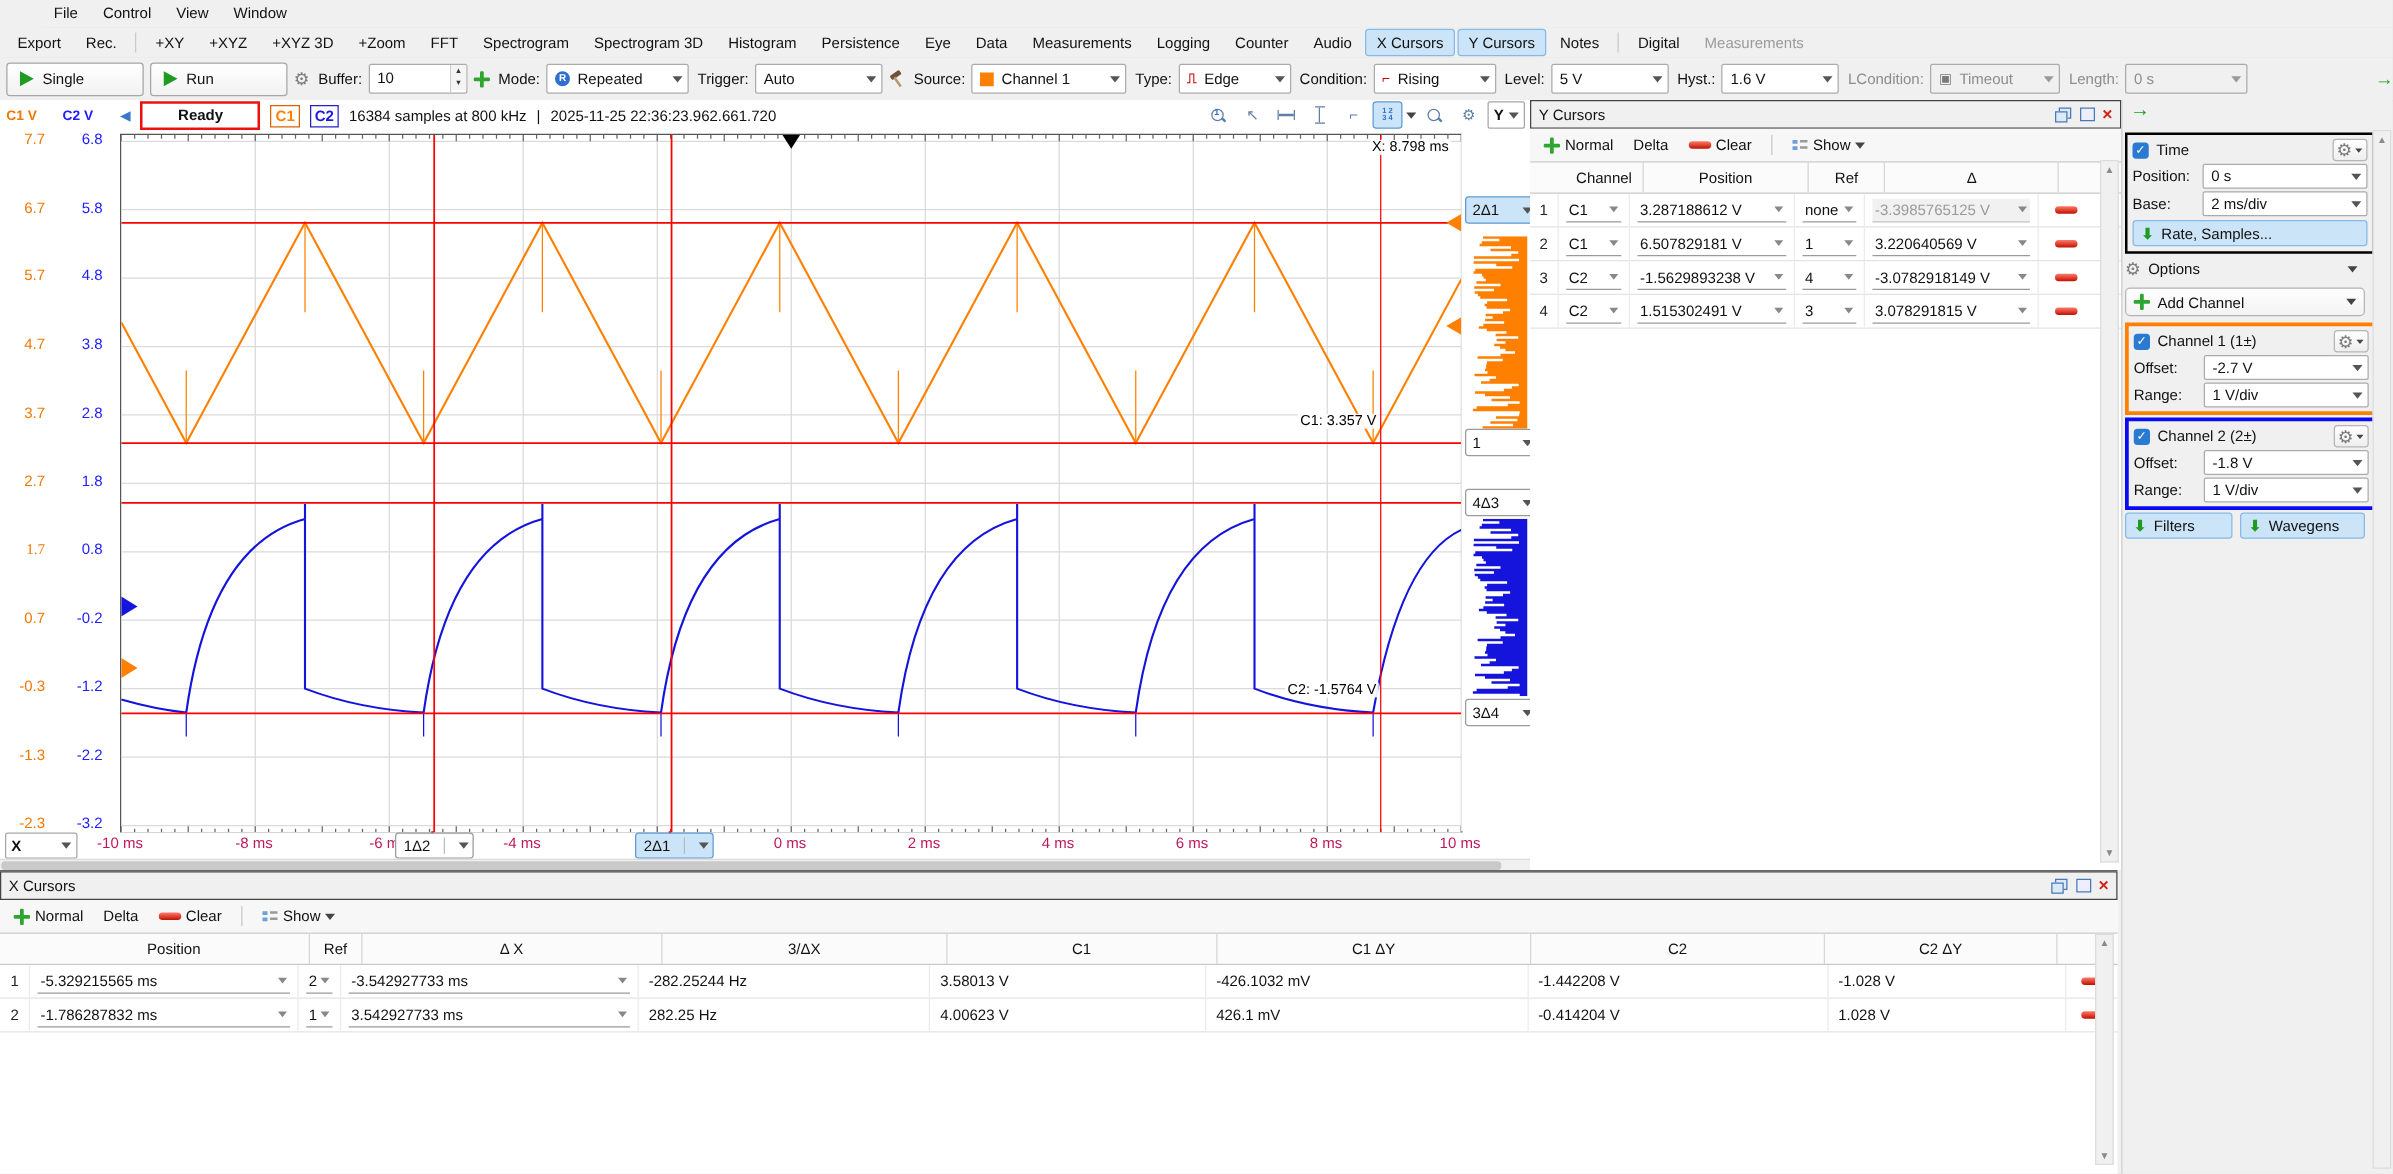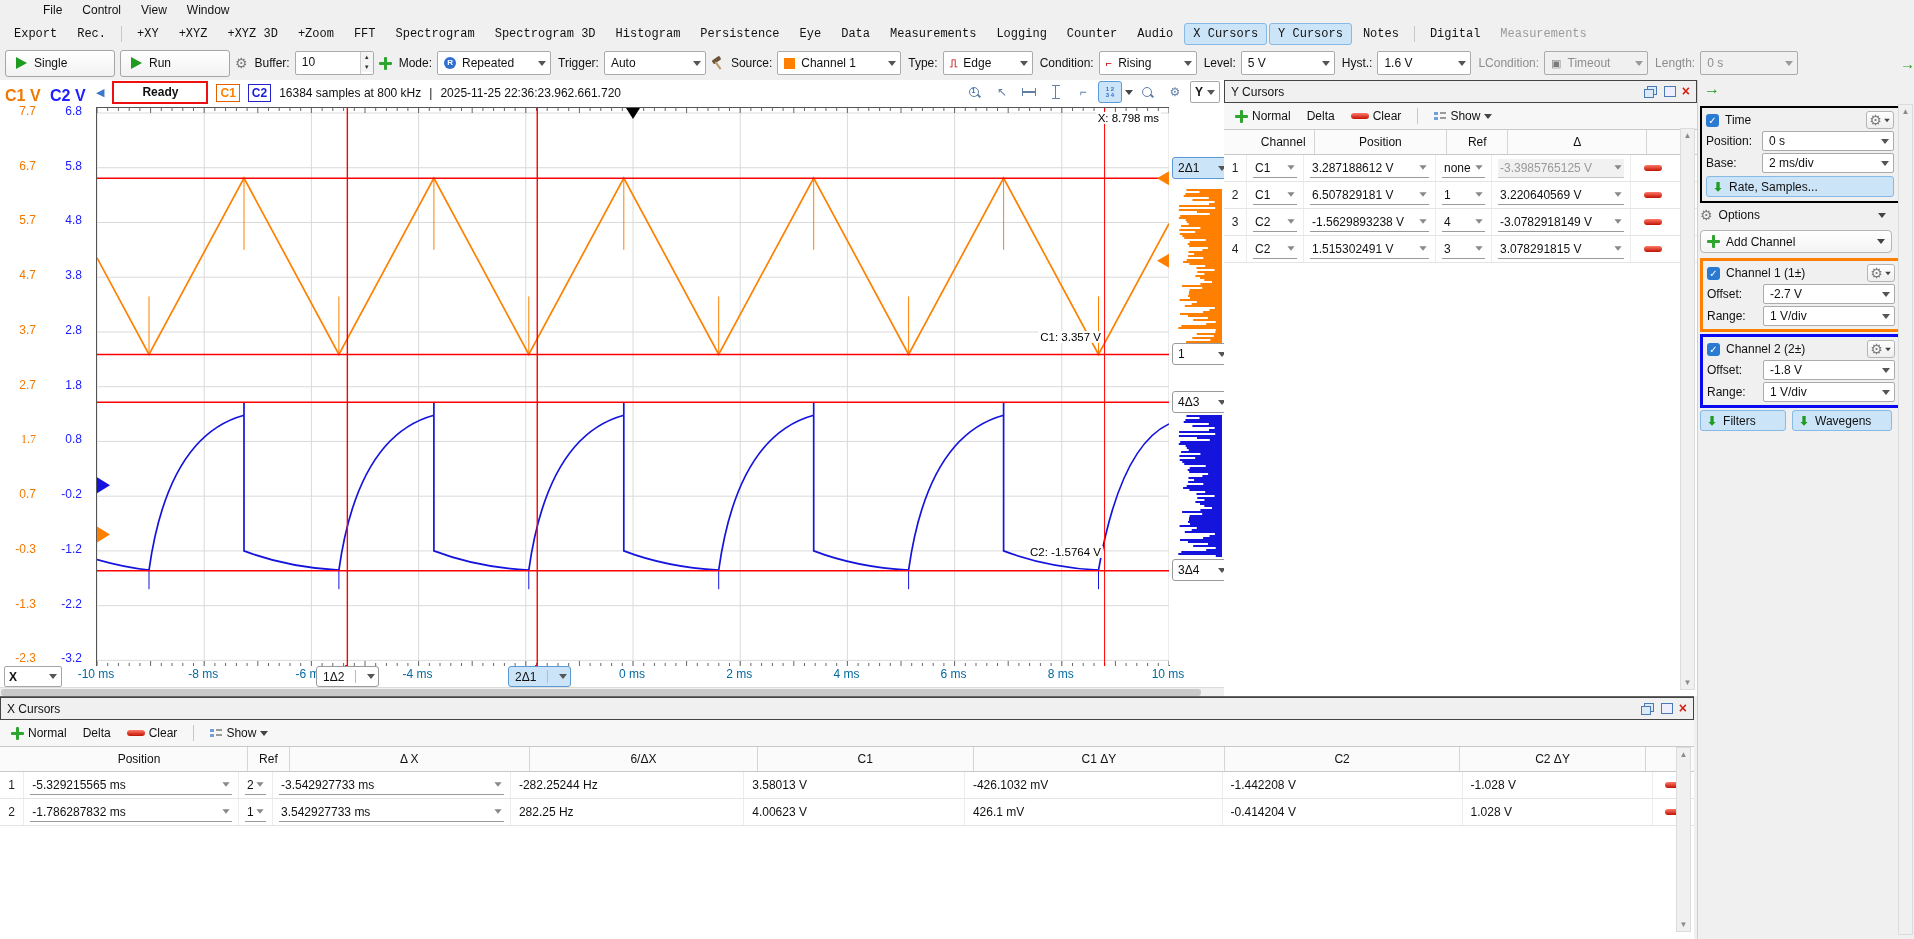--- a/index.html
+++ b/index.html
@@ -3,21 +3,21 @@
 <meta charset="utf-8">
 <style>
   html,body{margin:0;padding:0;}
   body{font-family:"Liberation Sans",sans-serif;font-size:12px;color:#111;background:#d8d8d8;}
   #app{position:relative;width:1914px;height:939px;background:#f0f0f0;overflow:hidden;}
   
   #menubar{position:absolute;left:0;top:0;width:1914px;height:22px;background:#f0f0f0;border-bottom:1px solid #e2e2e2;display:flex;align-items:flex-start;margin-left:33px;}
   .menu-item{padding:3px 10px;cursor:default;}
   #app-red-icon{position:absolute;right:4px;top:2px;width:17px;height:15px;background:#d22a1e;border-radius:3px;color:#fff;font-size:10px;font-weight:bold;text-align:center;line-height:15px;}
   #viewbar{position:absolute;left:0;top:22px;width:1914px;height:24px;background:#f0f0f0;border-bottom:1px solid #dcdcdc;display:flex;align-items:center;padding-left:4px;}
-  .view-item{padding:3px 8px;margin:0 1px;border:1px solid transparent;border-radius:3px;white-space:nowrap;font-family:Liberation Mono, monospace;}
+  .view-item{padding:3px 8px;margin:0 1px;border:1px solid transparent;border-radius:3px;white-space:nowrap;}
   .view-item.active{background:#cce4f7;border-color:#86b9e6;}
   .view-item.disabled{color:#9b9b9b;}
   .vsep{width:1px;height:16px;background:#c8c8c8;margin:0 5px;}
   
   #toolbar{position:absolute;left:0;top:46px;width:1914px;height:34px;background:#f0f0f0;border-bottom:1px solid #cfcfcf;display:flex;align-items:center;gap:5px;padding-left:5px;}
   .tbtn{height:25px;background:linear-gradient(#ffffff,#f2f2f2);border:1px solid #a6a6a6;border-radius:3px;display:flex;align-items:center;gap:7px;padding:0 10px;}
   .tbtn.wide{width:88px;}
   .play{width:0;height:0;border-left:11px solid #1f9b1f;border-top:6px solid transparent;border-bottom:6px solid transparent;}
   .tlabel{white-space:nowrap;margin-left:2px;}
   .tlabel.gray{color:#8d8d8d;}
@@ -59,25 +59,25 @@
   .mag .m1{position:absolute;left:2px;top:0px;font-size:7px;color:#2f6fd0;font-weight:bold;}
   .hruler{width:12px;height:8px;border-left:1.5px solid #5f7fa6;border-right:1.5px solid #5f7fa6;position:relative;}
   .hruler::before{content:"";position:absolute;left:0;top:3px;width:100%;height:1.5px;background:#5f7fa6;}
   .vruler{width:8px;height:12px;border-top:1.5px solid #5f7fa6;border-bottom:1.5px solid #5f7fa6;position:relative;}
   .vruler::before{content:"";position:absolute;top:0;left:3px;height:100%;width:1.5px;background:#5f7fa6;}
   .grid1234{font-size:6px;line-height:6px;color:#2f6fd0;font-weight:bold;text-align:center;}
   #y-axis-btn{height:20px;background:#fff;border:1px solid #a6a6a6;border-radius:2px;display:flex;align-items:center;padding:0 4px;gap:4px;font-weight:bold;}
   
   #plot-region{position:absolute;left:96px;top:27px;width:1072px;height:558px;border:1px solid #555;background:#fff;}
   #left-axis{position:absolute;left:0;top:0;width:96px;height:616px;}
-  .ax-title{position:absolute;font-size:16px;font-weight:bold;}
+  .ax-title{position:absolute;font-size:11px;font-weight:bold;}
   .yt{position:absolute;width:34px;text-align:right;font-size:12px;}
   .yt.c1{left:2px;color:#f07800;}
   .yt.c2{left:48px;color:#2020ff;}
-  .xt{position:absolute;top:1px;transform:translateX(-50%);font-size:12px;color:#0369a1;white-space:nowrap;}
+  .xt{position:absolute;top:1px;transform:translateX(-50%);font-size:12px;color:#be185d;white-space:nowrap;}
   #xaxis-strip{position:absolute;left:0;top:586px;width:1224px;height:20px;background:#fff;}
   .axis-cursor-tick{position:absolute;top:-1px;width:2px;height:6px;background:#f00;}
   .xcur-btn{position:absolute;top:0px;height:19px;background:#fff;border:1px solid #9a9a9a;border-radius:3px;display:flex;align-items:center;justify-content:space-between;padding:0 3px 0 6px;font-size:12px;}
   .xcur-btn.hl{background:#cce4f7;border-color:#5b9bd5;}
   .xcur-btn .div{width:1px;height:13px;background:#bbb;margin:0 3px;}
   #x-sel-btn{position:absolute;left:4px;top:0;width:48px;height:19px;background:#fff;border:1px solid #a6a6a6;border-radius:2px;display:flex;align-items:center;justify-content:space-between;padding:0 4px;font-weight:bold;}
   #plot-scrollbar{position:absolute;left:0;top:607px;width:1224px;height:9px;background:#f0f0f0;border-top:1px solid #dcdcdc;}
   #plot-scrollbar .thumb{position:absolute;left:1px;top:1px;width:1200px;height:7px;background:#c9c9c9;border-radius:3px;}
   #right-margin{position:absolute;left:1169px;top:27px;width:55px;height:558px;background:#fff;}
   .ycur-btn{position:absolute;left:3px;width:48px;height:20px;background:#fff;border:1px solid #9a9a9a;border-radius:3px;display:flex;align-items:center;justify-content:space-between;padding:0 3px 0 5px;font-size:12px;}
@@ -716,21 +716,21 @@
         <span class="show-icon"></span>
         <span>Show</span>
         <span class="caret-dn"></span>
         </span>
     </div>
     <div class="tbl-header">
       <div style="width:24px;border-right:none"></div>
       <div style="width:220px">Position</div>
       <div style="width:34px">Ref</div>
       <div style="width:244px">Δ X</div>
-      <div style="width:231px">6/ΔX</div>
+      <div style="width:231px">3/ΔX</div>
       <div style="width:218px">C1</div>
       <div style="width:256px">C1 ΔY</div>
       <div style="width:238px">C2</div>
       <div style="width:187px">C2 ΔY</div>
       <div style="width:42px;border-right:none"></div>
     </div>
 
     <div class="trow">
       <div class="rownum" style="width:24px">1</div>
       <div style="width:220px">

